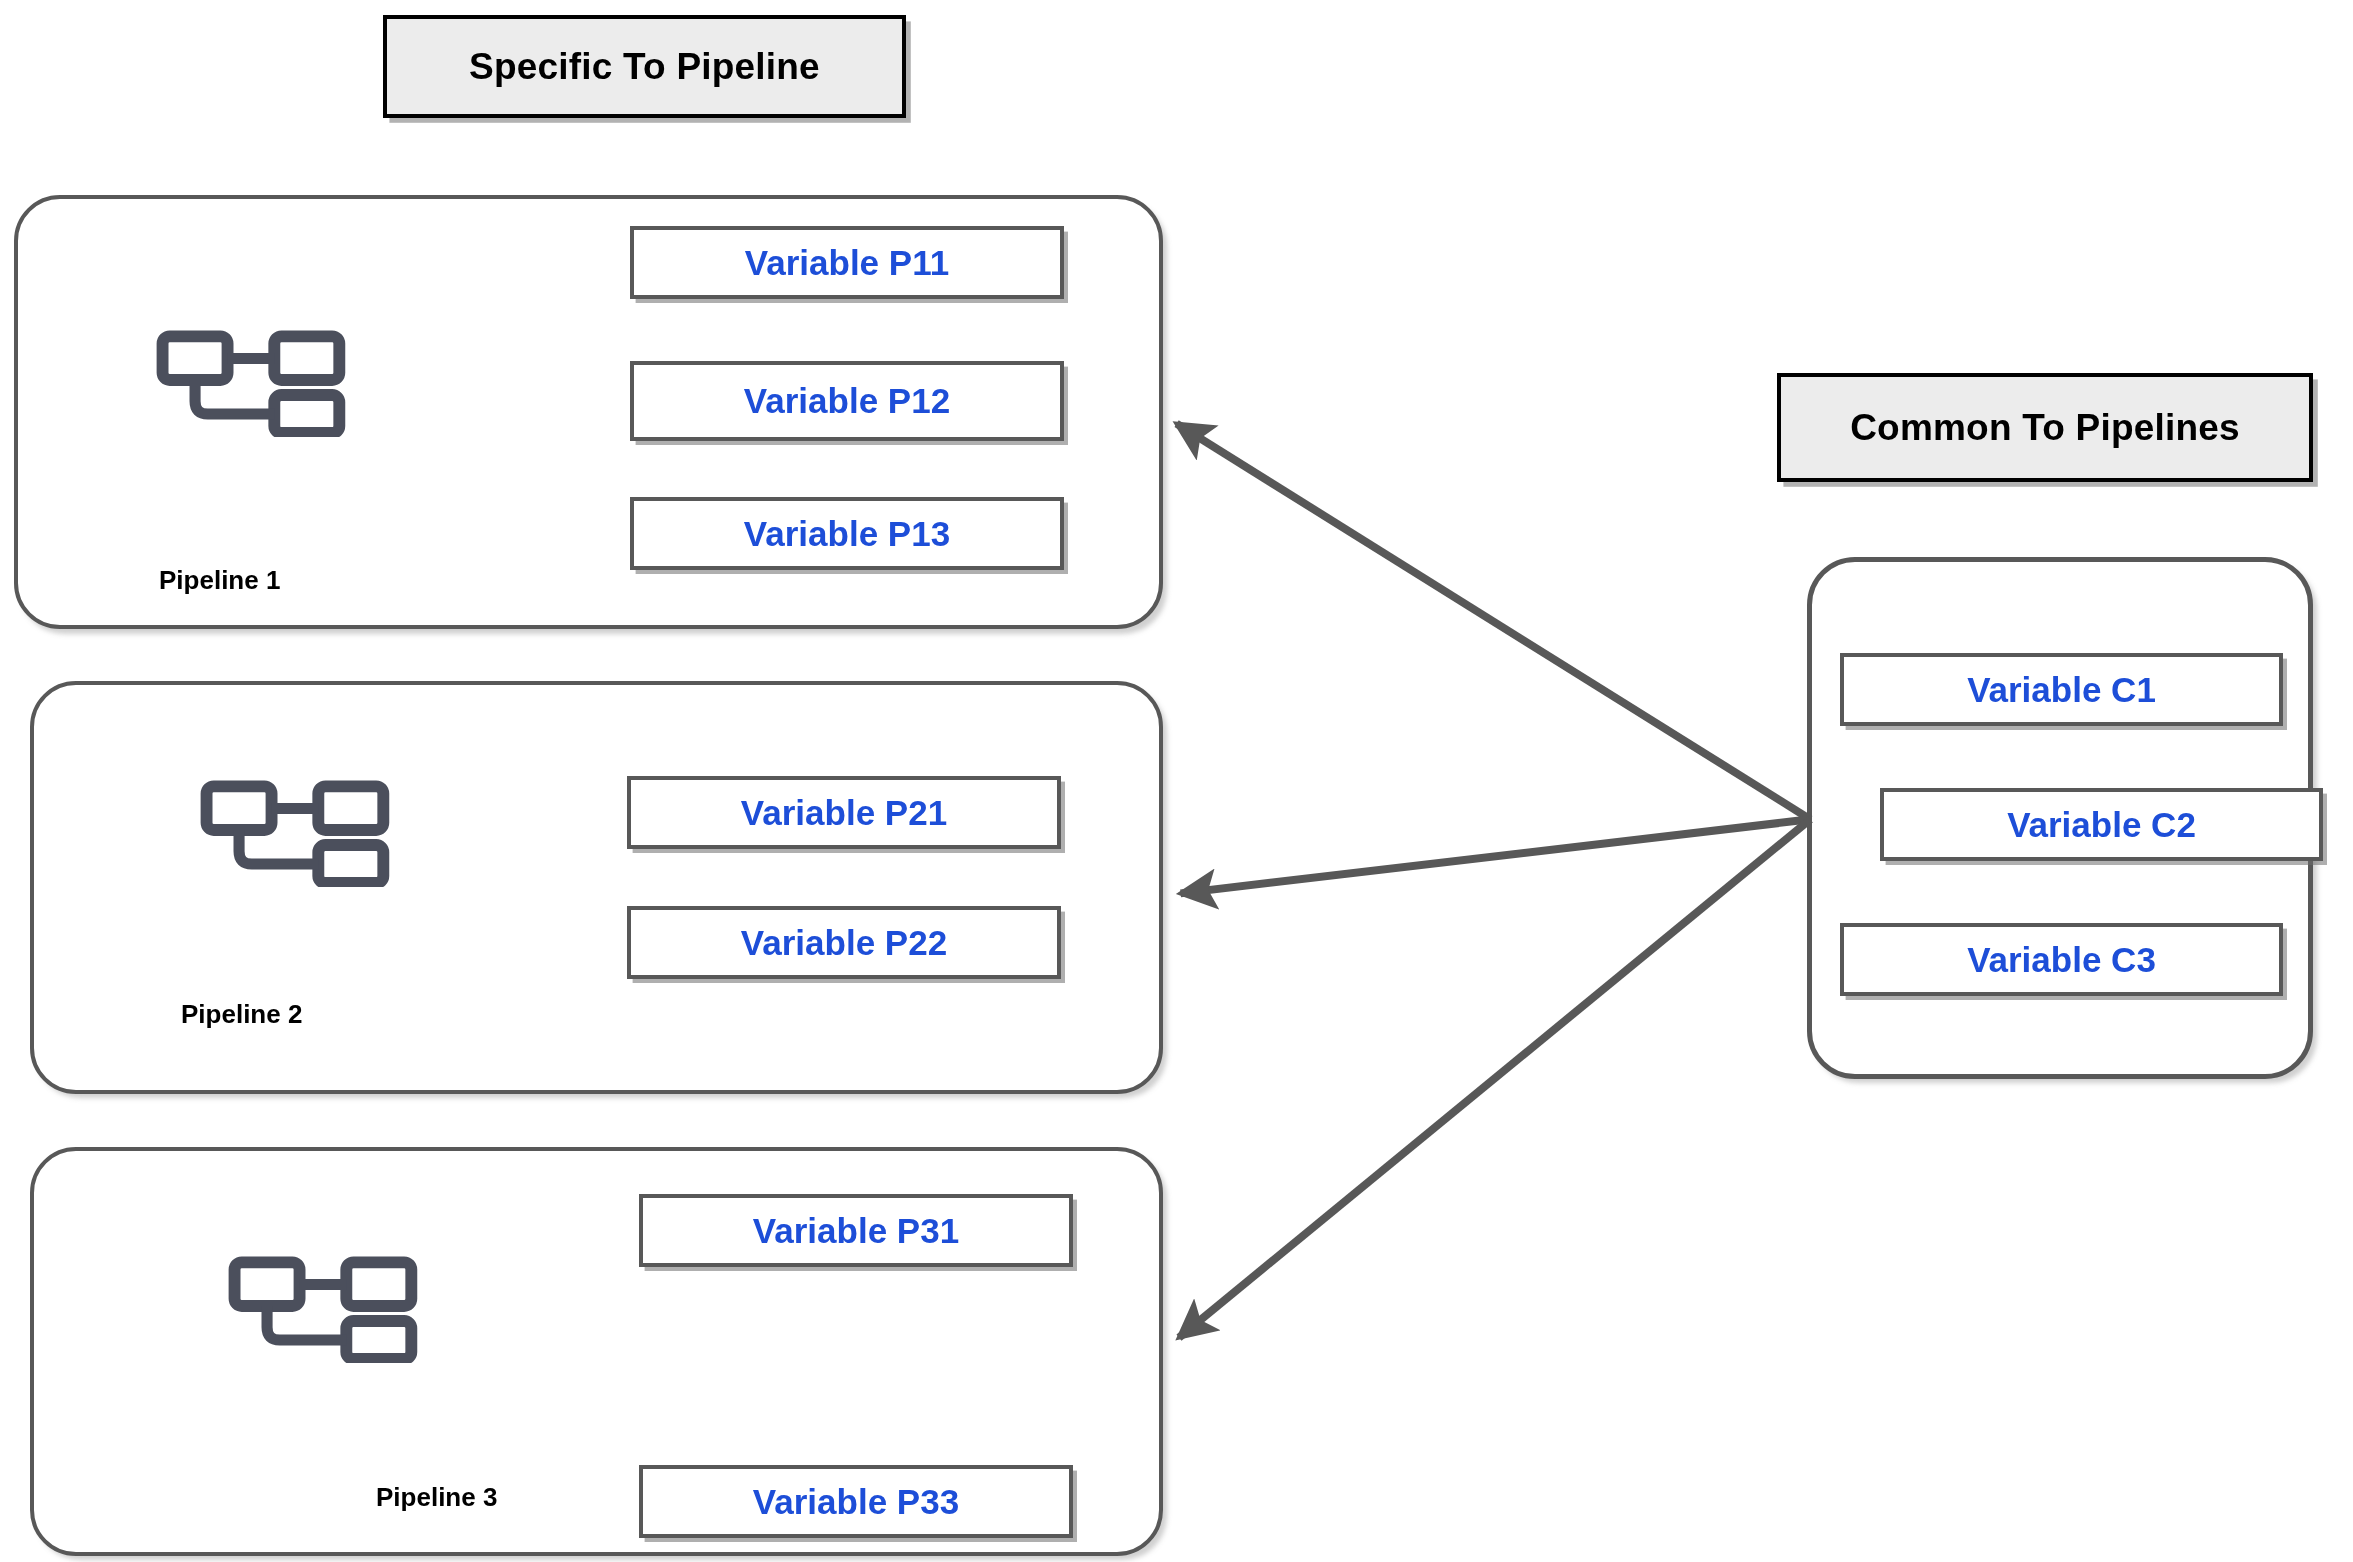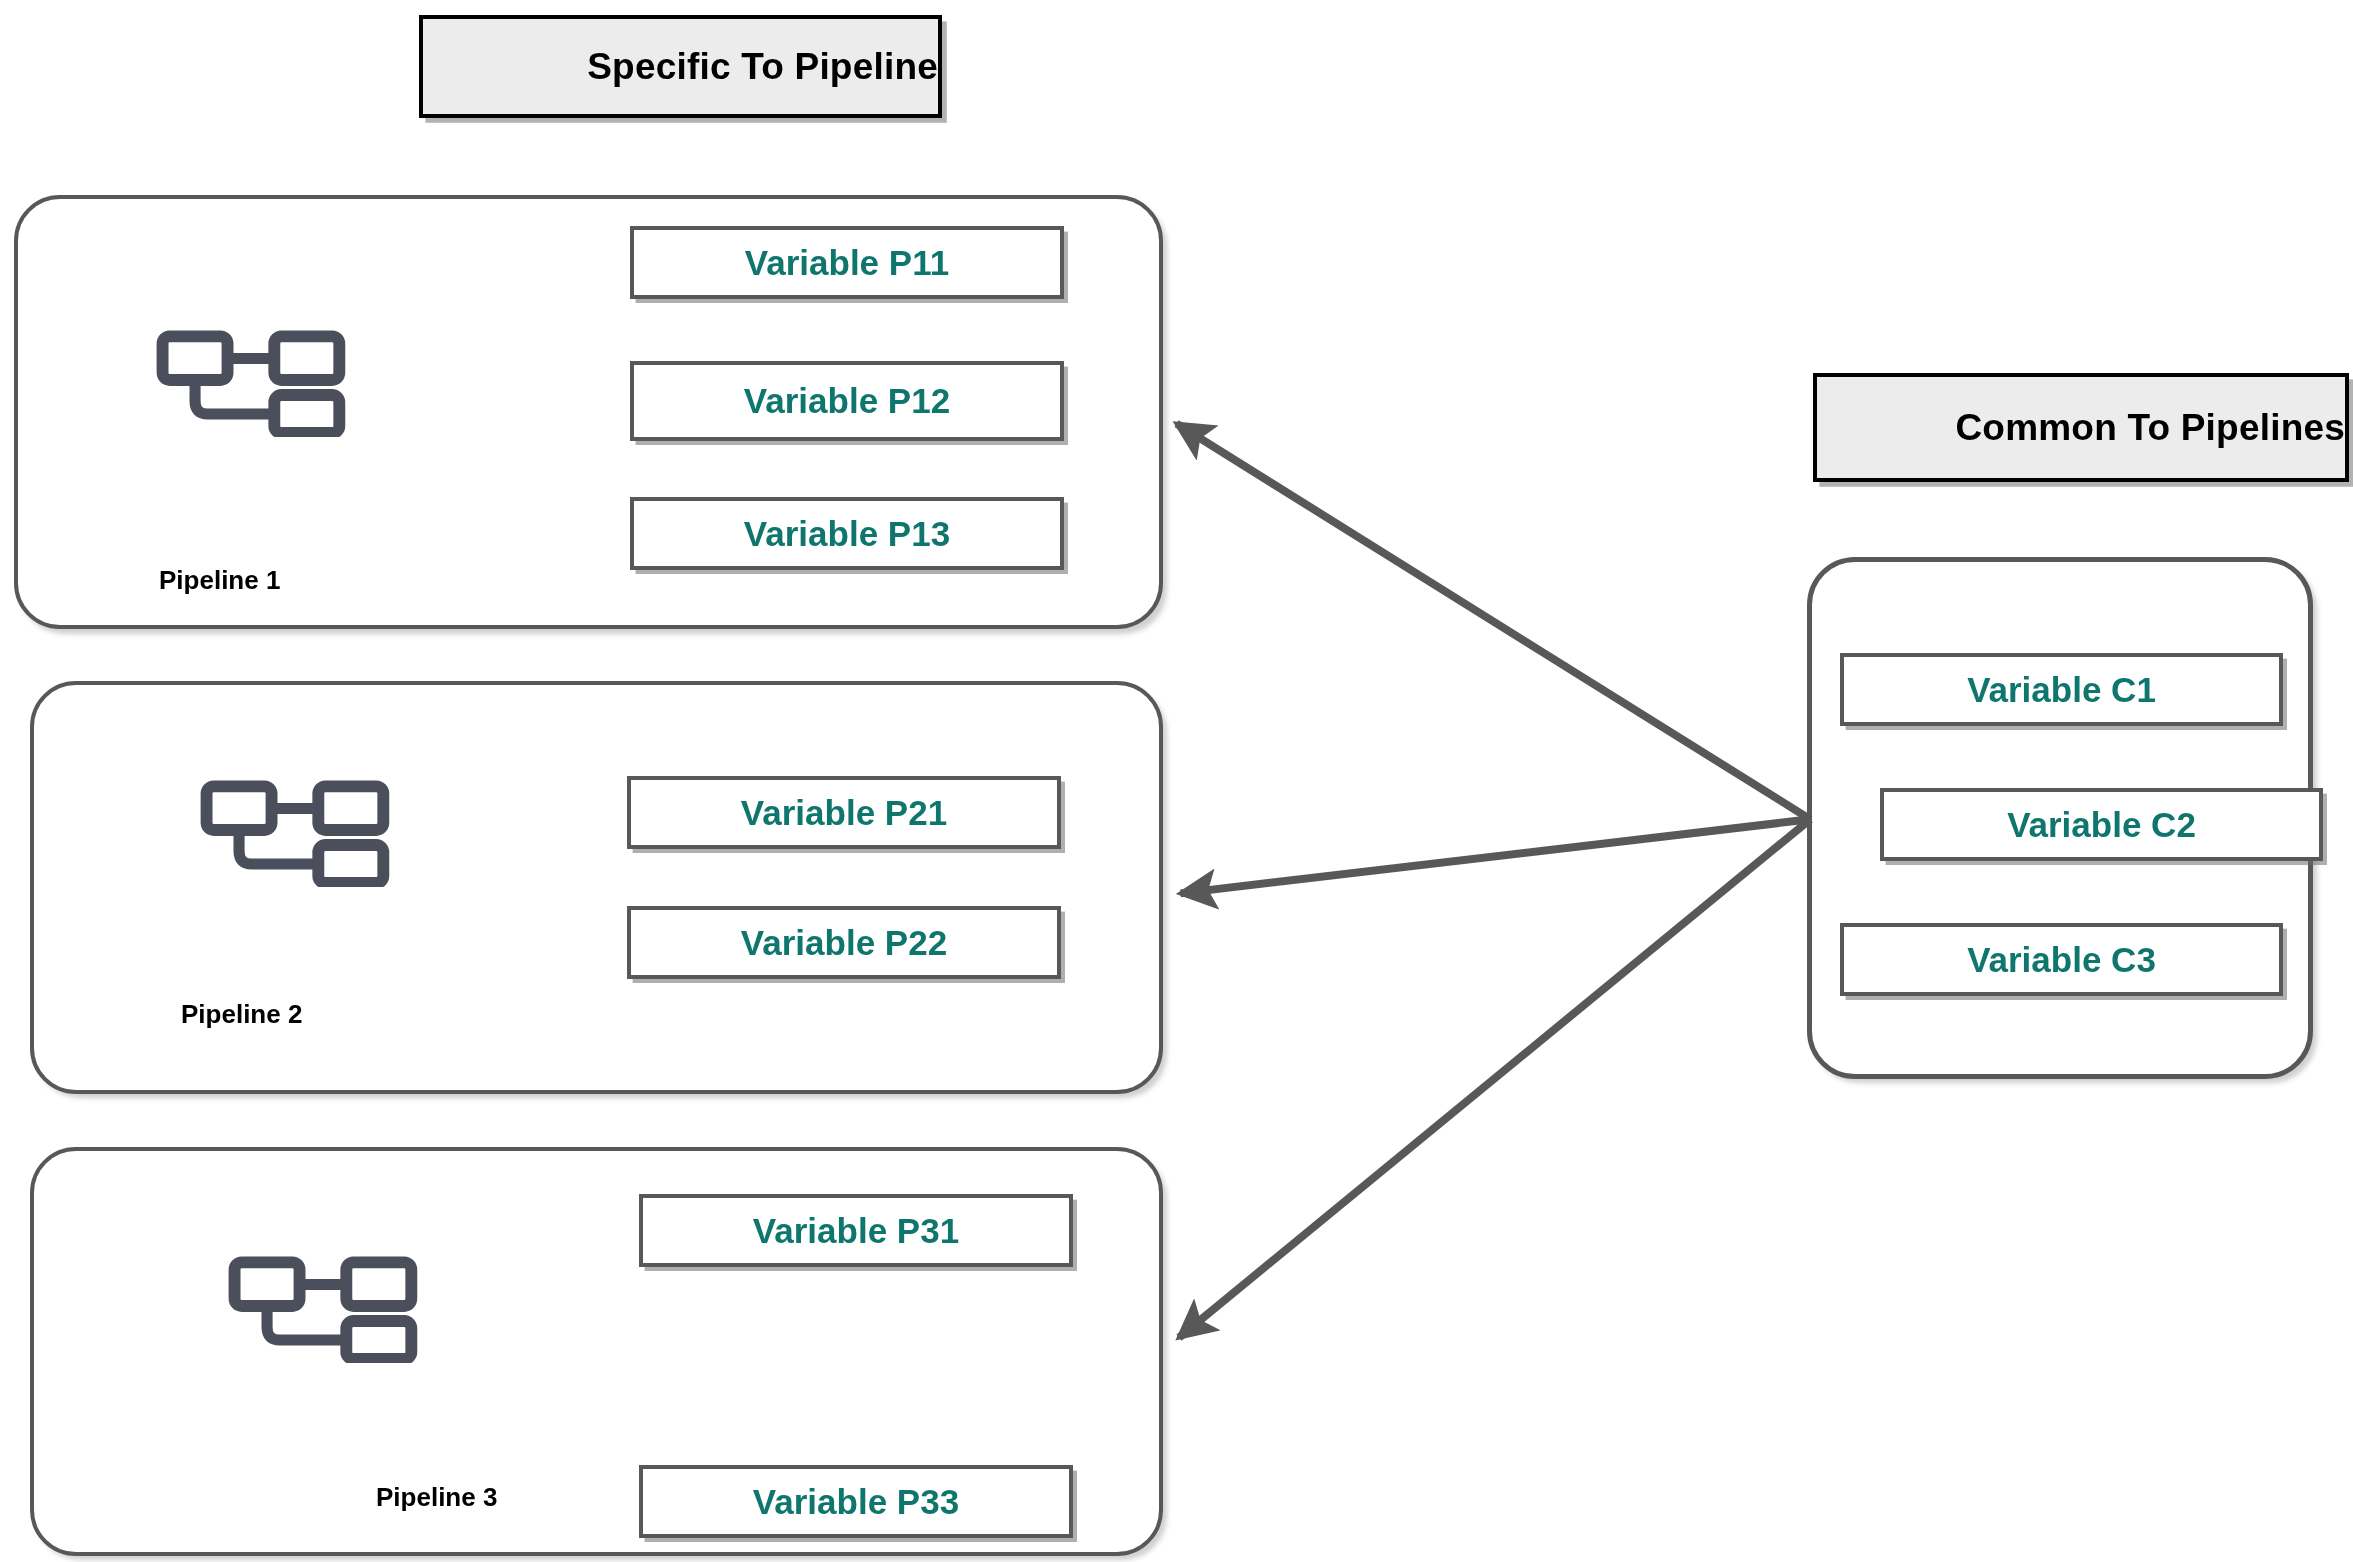--- a/index.html
+++ b/index.html
@@ -19,23 +19,22 @@
   }
 
   
   .section-chip {
     position: absolute;
     box-sizing: border-box;
     background: #ececec;
     border: 4.8px solid #000000;
     display: flex;
     align-items: center;
-    justify-content: flex-end;
+    justify-content: center;
     box-shadow: 5.6px 5.6px 0 -0.8px rgba(0,0,0,0.30);
-    margin-left: 36px;
   }
   .section-chip .chip-label {
     font-size: 37px;
     font-weight: bold;
     color: #000000;
     letter-spacing: 0.2px;
     white-space: nowrap;
   }
   #chip-specific { left: 383px; top: 15px; width: 523px; height: 103px; }
   #chip-common   { left: 1777px; top: 373px; width: 536px; height: 109px; }
@@ -61,21 +60,21 @@
     border: 4px solid #585858;
     background: #ffffff;
     display: flex;
     align-items: center;
     justify-content: center;
     box-shadow: 4.8px 4.8px 0 -0.8px rgba(110,110,110,0.55);
   }
   .var-box .var-label {
     font-size: 35px;
     font-weight: bold;
-    color: #0f766e;
+    color: #1d4ed8;
     white-space: nowrap;
   }
 
   
   .pipeline-caption {
     position: absolute;
     font-size: 26px;
     font-weight: bold;
     color: #000000;
     white-space: nowrap;

